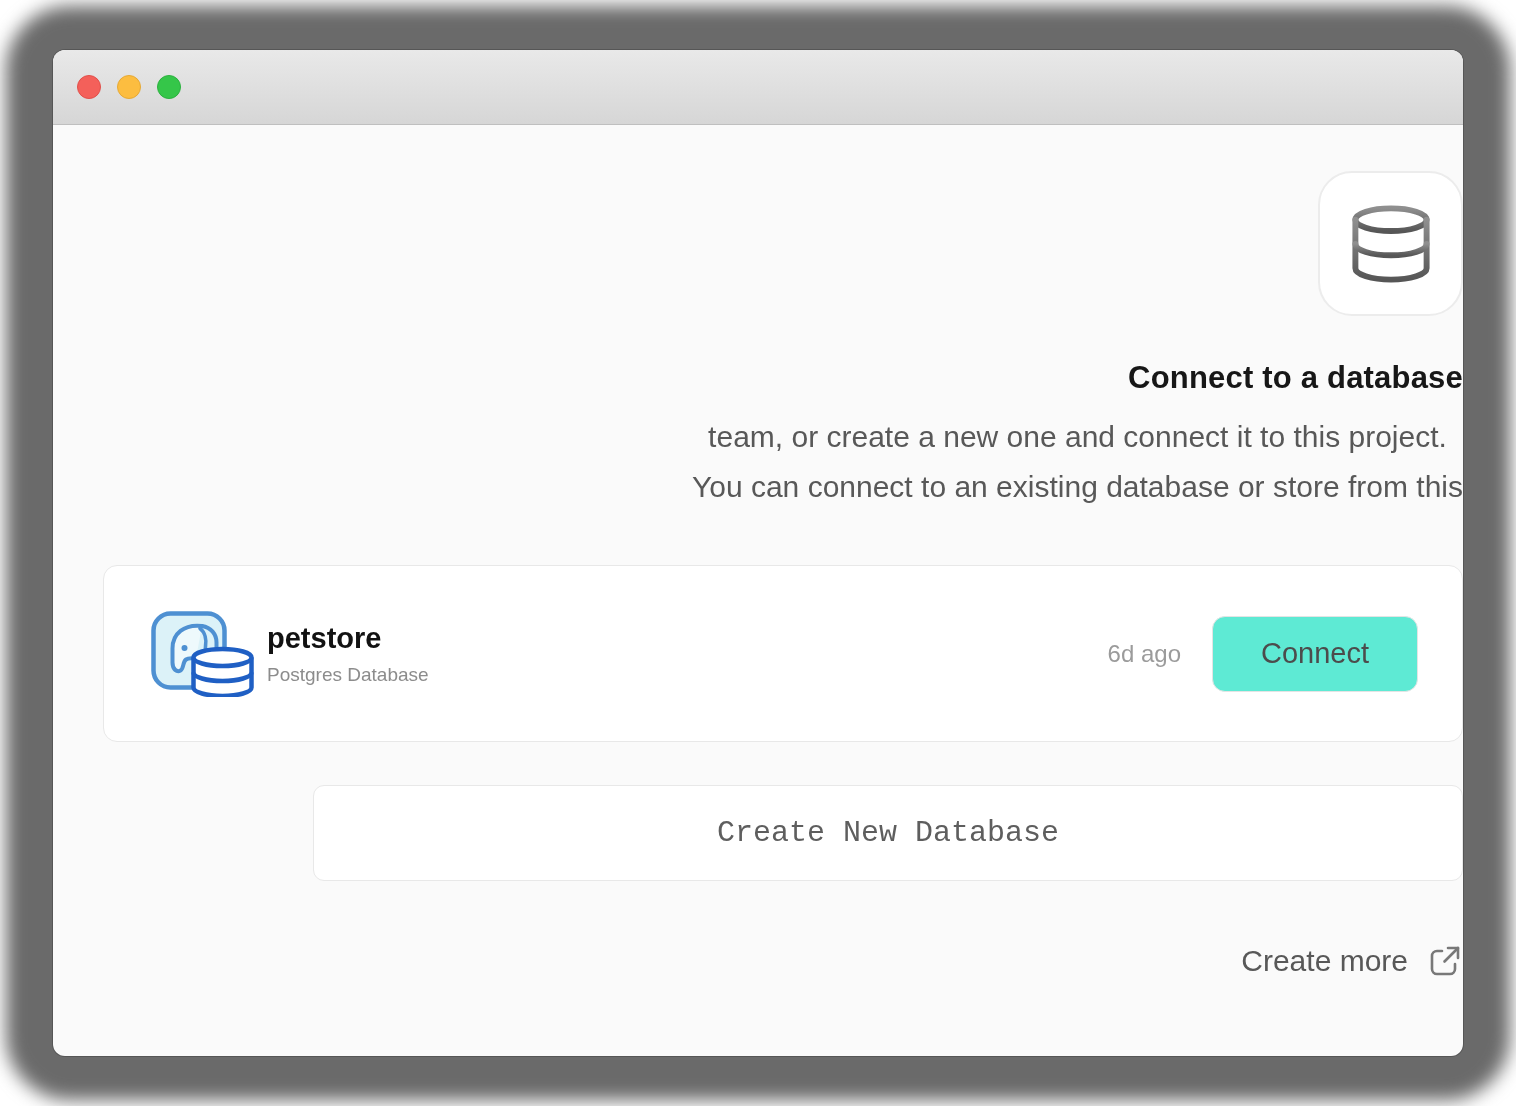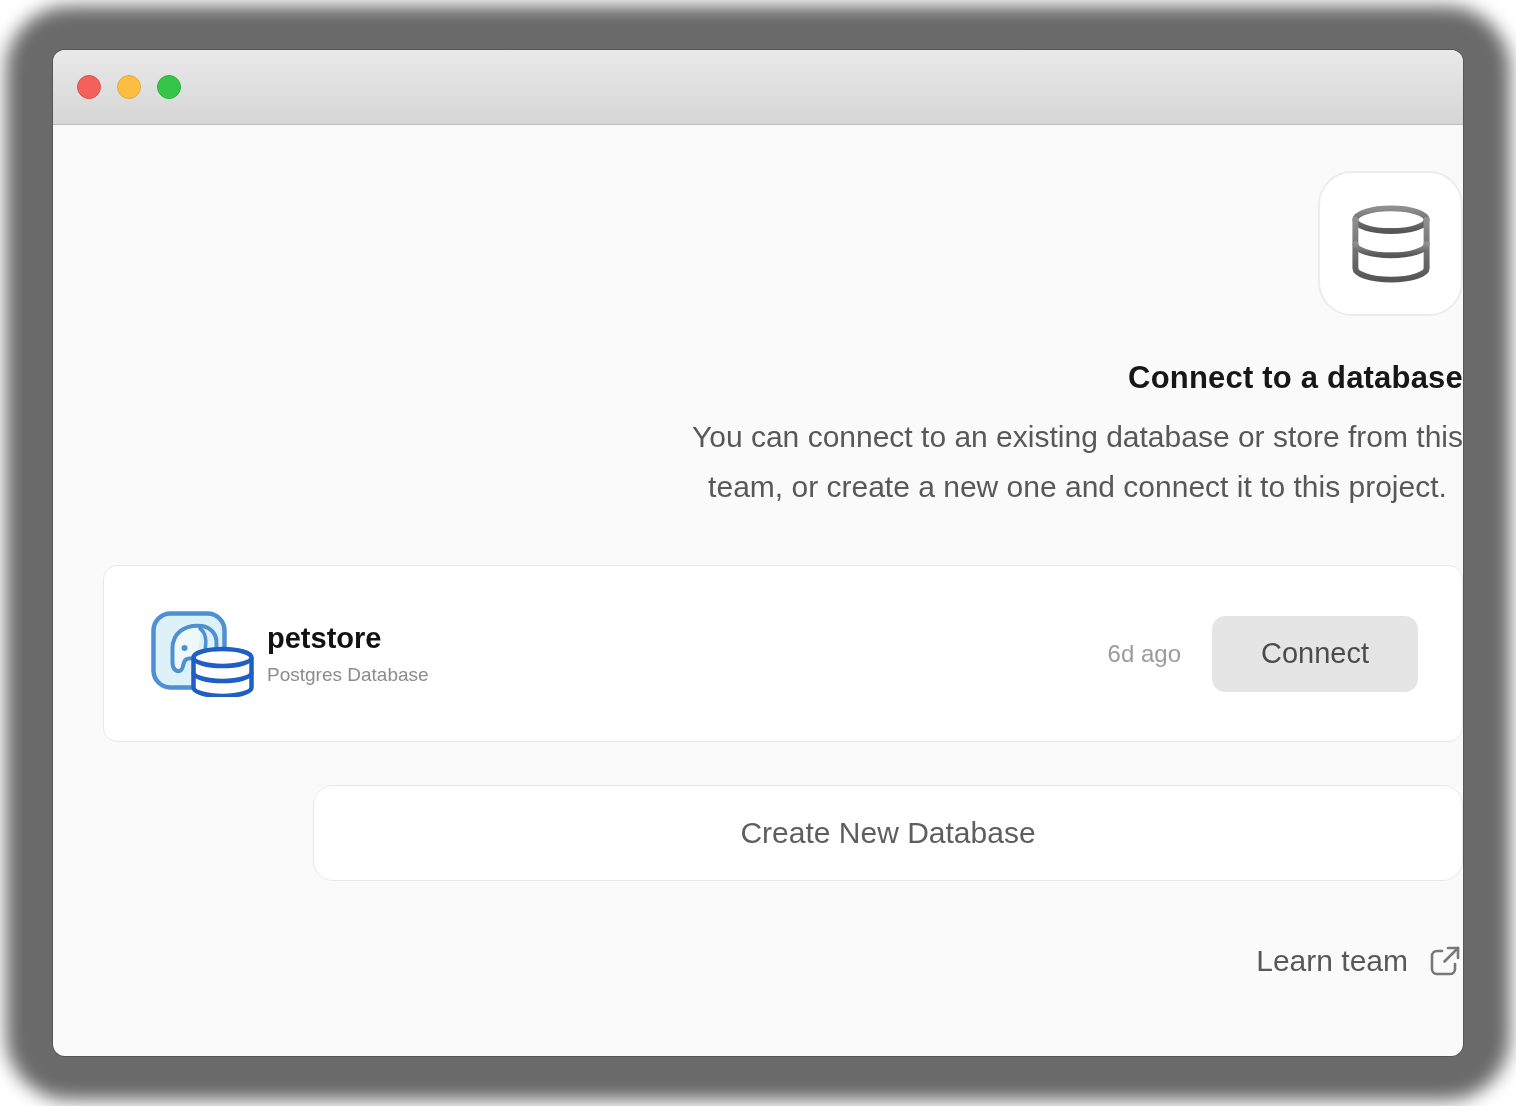--- a/index.html
+++ b/index.html
@@ -76,35 +76,35 @@
     padding: 0 44px 0 47px;
   }
   .pg-icon-wrap { width: 104px; height: 86px; flex: 0 0 auto; }
   .db-meta { margin-left: 12px; display: flex; flex-direction: column; gap: 9px; }
   .db-name { font-size: 29px; font-weight: 700; color: #121212; }
   .db-type { font-size: 19px; color: #8c8c8c; }
   .spacer { flex: 1; }
   .db-age { font-size: 24px; color: #9b9b9b; margin-right: 31px; }
   .connect-btn {
     width: 206px; height: 76px;
-    background: #e5e5e5;
+    background: #5eead4;
     border: 1.5px solid #e4e4e4;
     border-radius: 13px;
     font-family: inherit;
     font-size: 29px; font-weight: 500; color: #4c4c4c;
     cursor: pointer;
   }
   .create-btn {
     margin-top: 43px;
     height: 96px;
     width: 1150px;
     background: #ffffff;
     border: 1.5px solid #e8e8e8;
-    border-radius: 20px;
-    font-family: Liberation Sans, sans-serif;
+    border-radius: 11px;
+    font-family: Liberation Mono, monospace;
     font-size: 30px; font-weight: 500; color: #5e5e5e;
     cursor: pointer;
   }
   .learn-more {
     margin-top: 62px;
     display: flex; align-items: center; gap: 19px;
     font-size: 30px; font-weight: 500; color: #585858;
     cursor: pointer;
     text-decoration: none;
   }
@@ -139,22 +139,22 @@
           <ellipse cx="38" cy="13.5" rx="33" ry="10.5"></ellipse>
           <path d="M5 13.5 V58.5 A33 10.5 0 0 0 71 58.5 V13.5"></path>
           <path d="M5 36 A33 10.5 0 0 0 71 36"></path>
         </g>
       </svg>
     </div>
 
     <h1 class="dialog-title">Connect to a database</h1>
 
     <div class="dialog-desc">
+      <div>team, or create a new one and connect it to this project.</div>
       <div>You can connect to an existing database or store from this</div>
-      <div>team, or create a new one and connect it to this project.</div>
     </div>
 
     <div class="card db-card">
       <div class="pg-icon-wrap">
         <svg width="104" height="86" viewBox="0 0 104 86">
 
           <rect x="2.5" y="2.5" width="71" height="74" rx="17" fill="#dcf2f8" stroke="#4e90d2" stroke-width="4.5"></rect>
 
           <g fill="#eef9fc" stroke="#4e90d2" stroke-width="4" stroke-linecap="round" stroke-linejoin="round">
             <path d="M51 15 C33 13 21.5 22.5 21.5 37.5 L21.5 51.5 C21.5 58.5 26 61.5 29.5 59.5 C33 57.5 31.5 51 35 48.5 C37.8 46.5 41.5 47.5 45 47.5 L45 47.5"></path>
@@ -175,21 +175,21 @@
         <span class="db-type">Postgres Database</span>
       </div>
       <div class="spacer"></div>
       <span class="db-age">6d ago</span>
       <button class="connect-btn">Connect</button>
     </div>
 
     <button class="create-btn">Create New Database</button>
 
     <a class="learn-more">
-      <span>Learn team</span>
+      <span>Create more</span>
       <svg width="36" height="36" viewBox="0 0 36 36">
         <g fill="none" stroke="#787878" stroke-width="2.6" stroke-linecap="round" stroke-linejoin="round">
           <path d="M15 8 H10 a5 5 0 0 0 -5 5 v13 a5 5 0 0 0 5 5 h13 a5 5 0 0 0 5 -5 v-5"></path>
           <path d="M21 5 h10 v10"></path>
           <path d="M31 5 L17.5 18.5"></path>
         </g>
       </svg>
     </a>
 
   </div>

